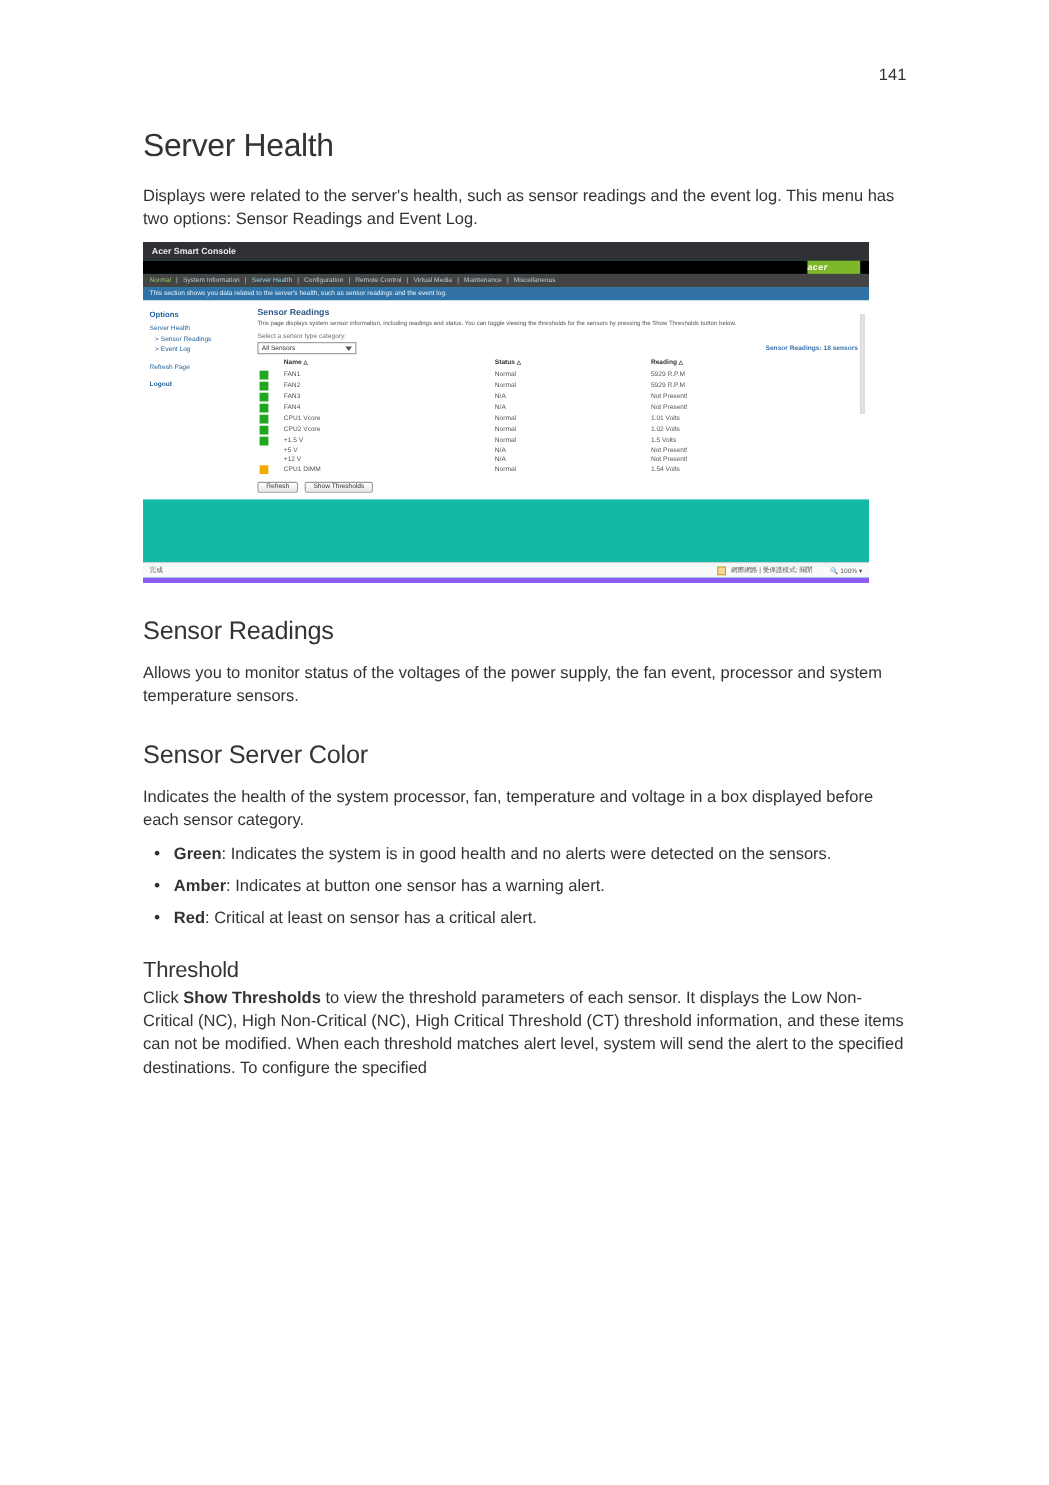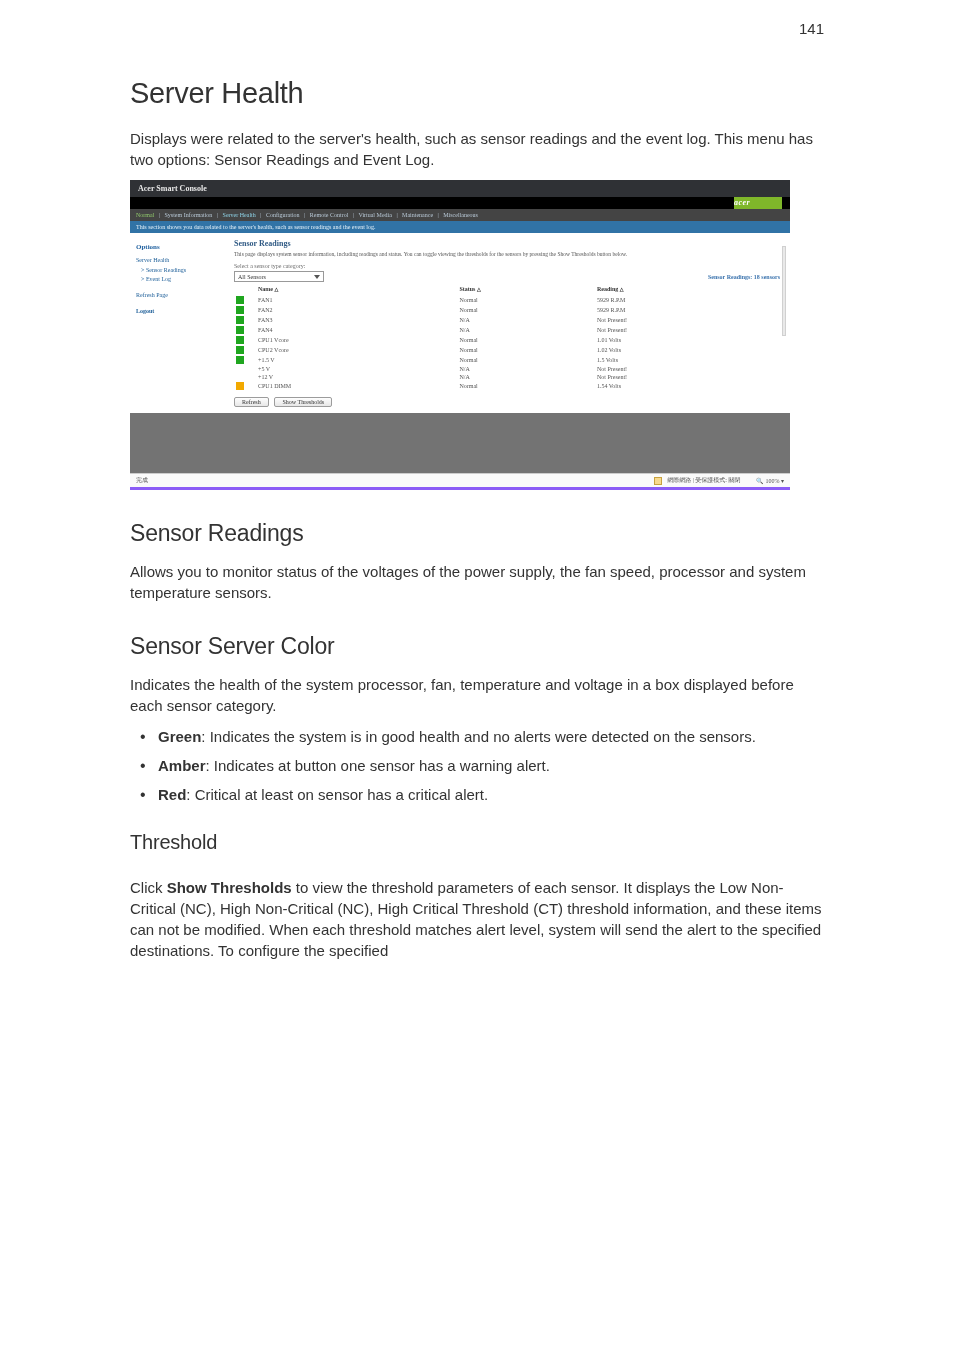--- a/index.html
+++ b/index.html
@@ -9,21 +9,21 @@
       width: 954px;
       height: 1350px;
       font-family: Verdana, Arial, sans-serif;
       font-size: 15px;
       color: #333;
       background: #fff;
     }
     .page {
       width: 954px;
       height: 1350px;
-      padding: 60px 130px 120px 130px;
+      padding: 100px 130px 120px 130px;
       position: relative;
     }
     .page-number {
       text-align: right;
       font-size: 15px;
       margin: -40px 0 40px 0;
     }
     h1.section-heading {
       font-family: "Segoe UI", Verdana, Arial, sans-serif;
       font-weight: 300;
@@ -38,21 +38,21 @@
       font-size: 23px;
       color: #333;
       margin: 30px 0 14px 0;
       letter-spacing: -0.2px;
     }
     h3.sub-sub-heading {
       font-family: "Segoe UI", Verdana, Arial, sans-serif;
       font-weight: 300;
       font-size: 20px;
       color: #333;
-      margin: 26px 0 23px 0;
+      margin: 26px 0 3px 0;
       letter-spacing: -0.2px;
     }
     p.body {
       margin: 0 0 10px 0;
       line-height: 1.4;
       font-size: 15px;
     }
     ul.bullets {
       margin: 8px 0 12px 0;
       padding-left: 28px;
@@ -69,26 +69,26 @@
       position: absolute;
       left: -18px;
       font-size: 16px;
     }
     .bold { font-weight: bold; }
     .inline span { display:inline; }
     
     .shot {
       width: 660px;
       height: 310px;
-      background: #737373;
-      font-family: Liberation Serif, serif;
+      background: #14b8a6;
+      font-family: Liberation Sans, sans-serif;
       font-size: 7px;
       color: #444;
       position: relative;
-      border-bottom: 3px solid #8b5cf6;
+      border-bottom: 5px solid #8b5cf6;
       margin-bottom: 10px;
     }
     .shot .header-bar {
       background: #2f3135;
       color: #e8e8e8;
       height: 17px;
       padding: 4px 8px 2px 8px;
       font-size: 8px;
       font-weight: bold;
     }
@@ -410,21 +410,21 @@
       <span class="right-group">
         <span class="zone-icon"></span>
         <span>網際網路 | 受保護模式: 關閉</span>
         <span class="status-sep"></span>
         <span>🔍 <span>100%</span> ▾</span>
       </span>
     </div>
   </div>
 
   <h2 class="sub-heading">Sensor Readings</h2>
-  <p class="body">Allows you to monitor status of the voltages of the power supply, the fan speed, processor and system temperature sensors.</p>
+  <p class="body">Allows you to monitor status of the voltages of the power supply, the fan event, processor and system temperature sensors.</p>
 
   <h2 class="sub-heading">Sensor Server Color</h2>
   <p class="body">Indicates the health of the system processor, fan, temperature and voltage in a box displayed before each sensor category.</p>
 
   <ul class="bullets">
     <li class="inline"><span class="bold">Green</span><span>: Indicates the system is in good health and no alerts were detected on the sensors.</span></li>
     <li class="inline"><span class="bold">Amber</span><span>: Indicates at button one sensor has a warning alert.</span></li>
     <li class="inline"><span class="bold">Red</span><span>: Critical at least on sensor has a critical alert.</span></li>
   </ul>
 

